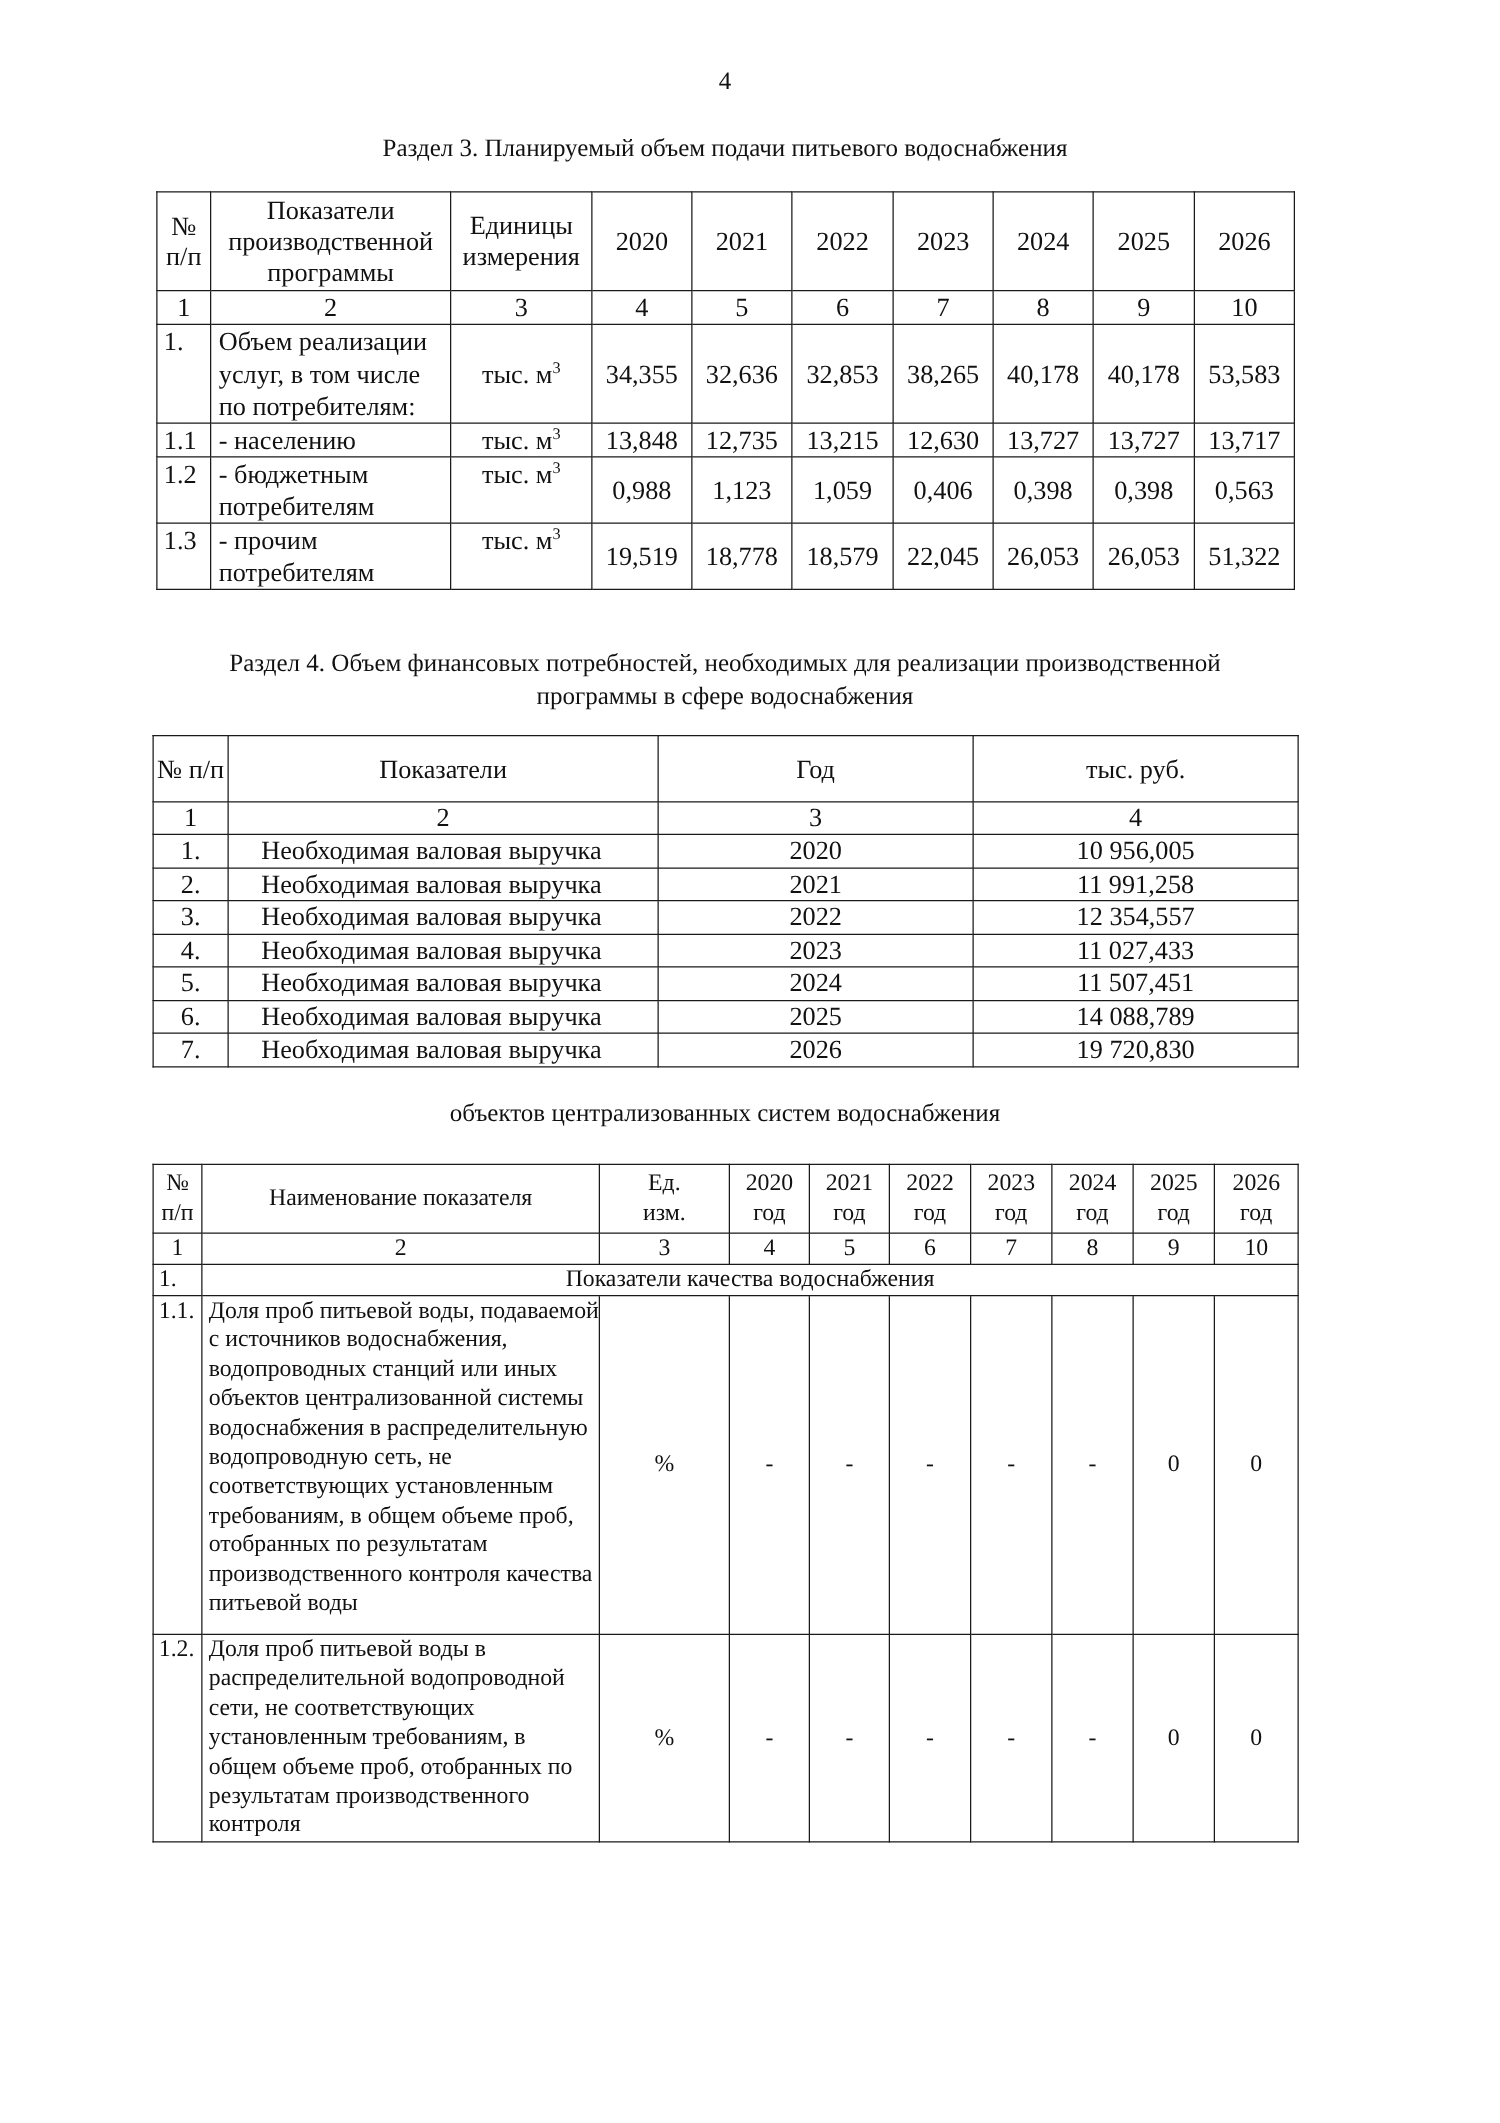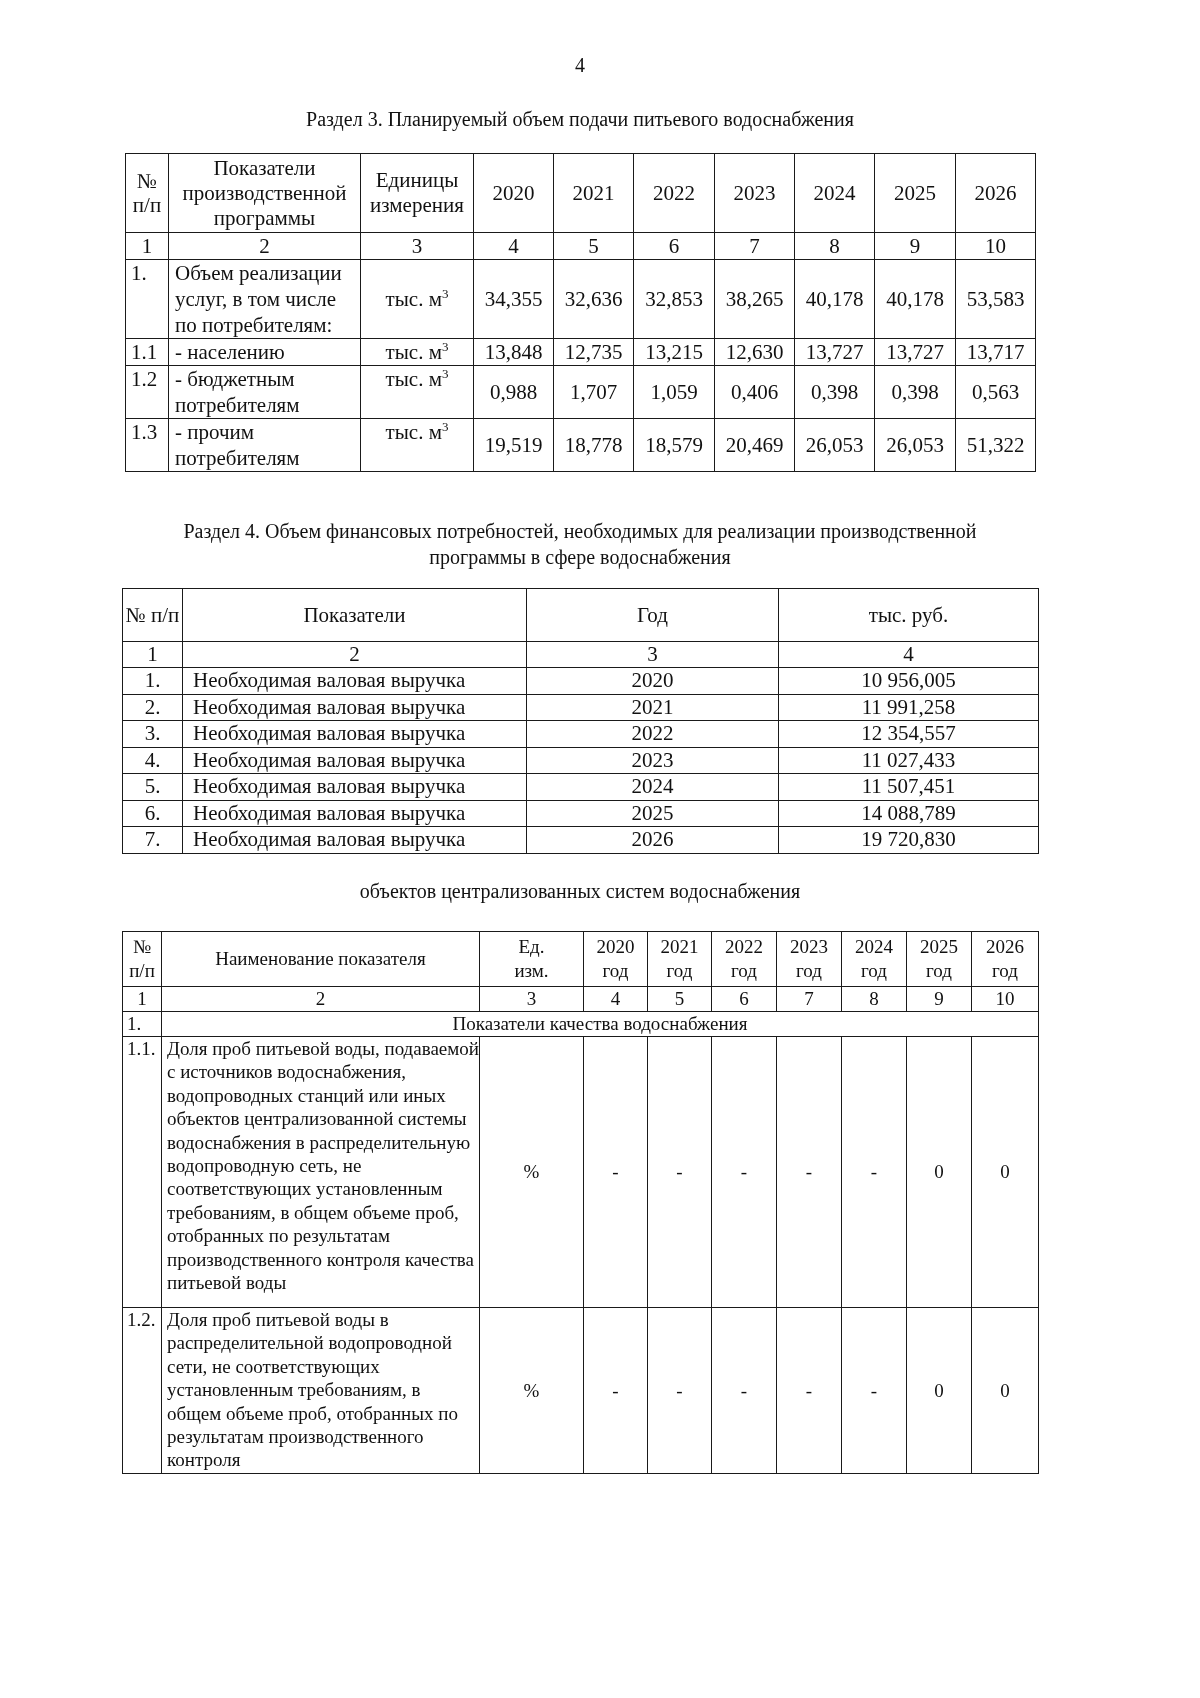--- a/index.html
+++ b/index.html
@@ -14,21 +14,21 @@
   td, th { border: 1.6px solid #1a1a1a; padding: 0; font-weight: normal; vertical-align: middle; text-align: center; overflow: hidden; }
   
   #t3 { left: 125px; top: 153px; width: 910px; font-size: 21px; line-height: 26px; }
   #t3 td.lbl { text-align: left; vertical-align: top; padding-left: 6px; }
   #t3 td.no { text-align: left; vertical-align: top; padding-left: 5px; }
   #t3 td.unit { vertical-align: top; }
   #t3 td.unit.mid { vertical-align: middle; }
   sup { font-size: 13px; line-height: 0; vertical-align: 8px; }
   
   #t4 { left: 122px; top: 588px; width: 916px; font-size: 21px; line-height: 25px; }
-  #t4 td.lbl { text-align: left; padding-left: 10px; }
+  #t4 td.lbl { text-align: left; padding-left: 26px; }
   
   #t5 { left: 122px; top: 931px; width: 916px; font-size: 19px; line-height: 23.4px; }
   #t5 td.lbl { text-align: left; vertical-align: top; padding-left: 5px; }
   #t5 td.no { text-align: left; vertical-align: top; padding-left: 4px; }
   #t5 .hdr { font-size: 19px; line-height: 24px; }
 </style>
 </head>
 <body>
 
 <div class="abs page-num">4</div>
@@ -95,35 +95,35 @@
     <td>12,630</td>
     <td>13,727</td>
     <td>13,727</td>
     <td>13,717</td>
   </tr>
   <tr style="height:53px">
     <td class="no">1.2</td>
     <td class="lbl">- бюджетным потребителям</td>
     <td class="unit"><span>тыс. м</span><sup>3</sup></td>
     <td>0,988</td>
-    <td>1,707</td>
+    <td>1,123</td>
     <td>1,059</td>
     <td>0,406</td>
     <td>0,398</td>
     <td>0,398</td>
     <td>0,563</td>
   </tr>
   <tr style="height:52px">
     <td class="no">1.3</td>
     <td class="lbl">- прочим потребителям</td>
     <td class="unit"><span>тыс. м</span><sup>3</sup></td>
     <td>19,519</td>
     <td>18,778</td>
     <td>18,579</td>
-    <td>20,469</td>
+    <td>22,045</td>
     <td>26,053</td>
     <td>26,053</td>
     <td>51,322</td>
   </tr>
 </tbody>
   </table>
 
 <div class="abs title" style="left:122px; width:916px; top:518px;">
   <div>Раздел 4. Объем финансовых потребностей, необходимых для реализации производственной</div>
   <div>программы в сфере водоснабжения</div>

